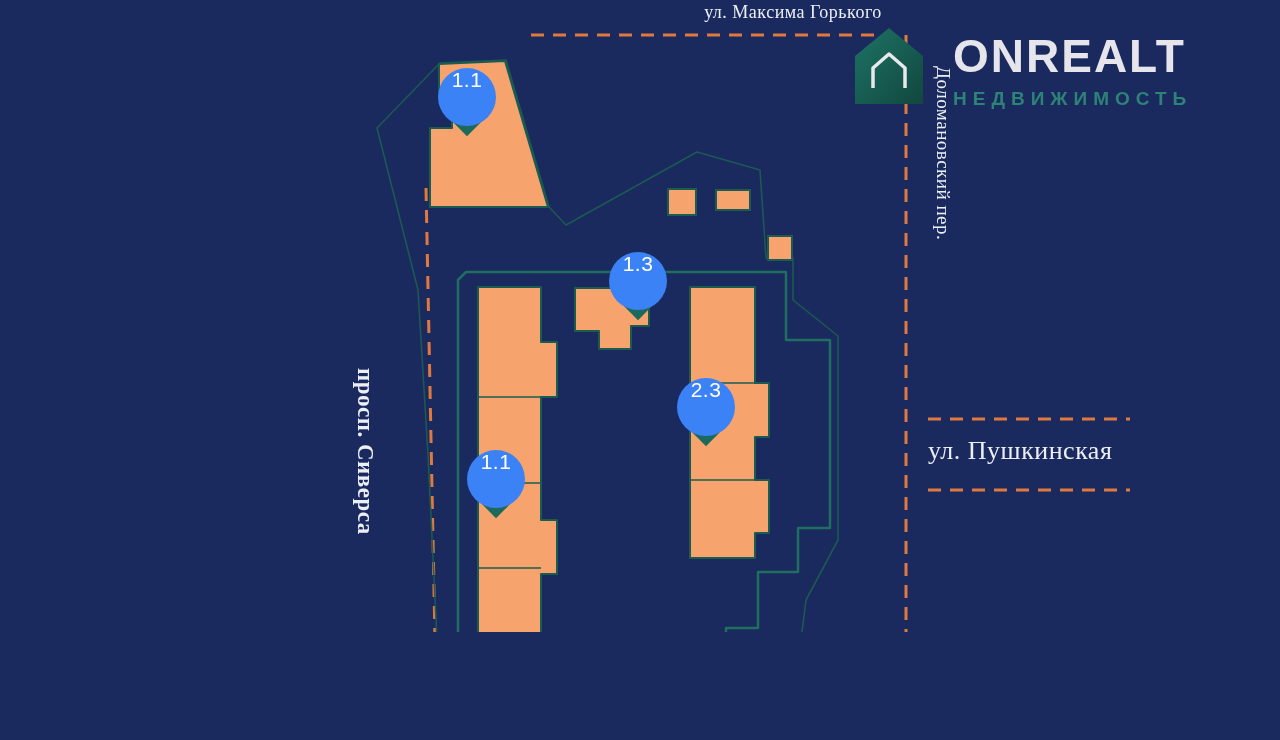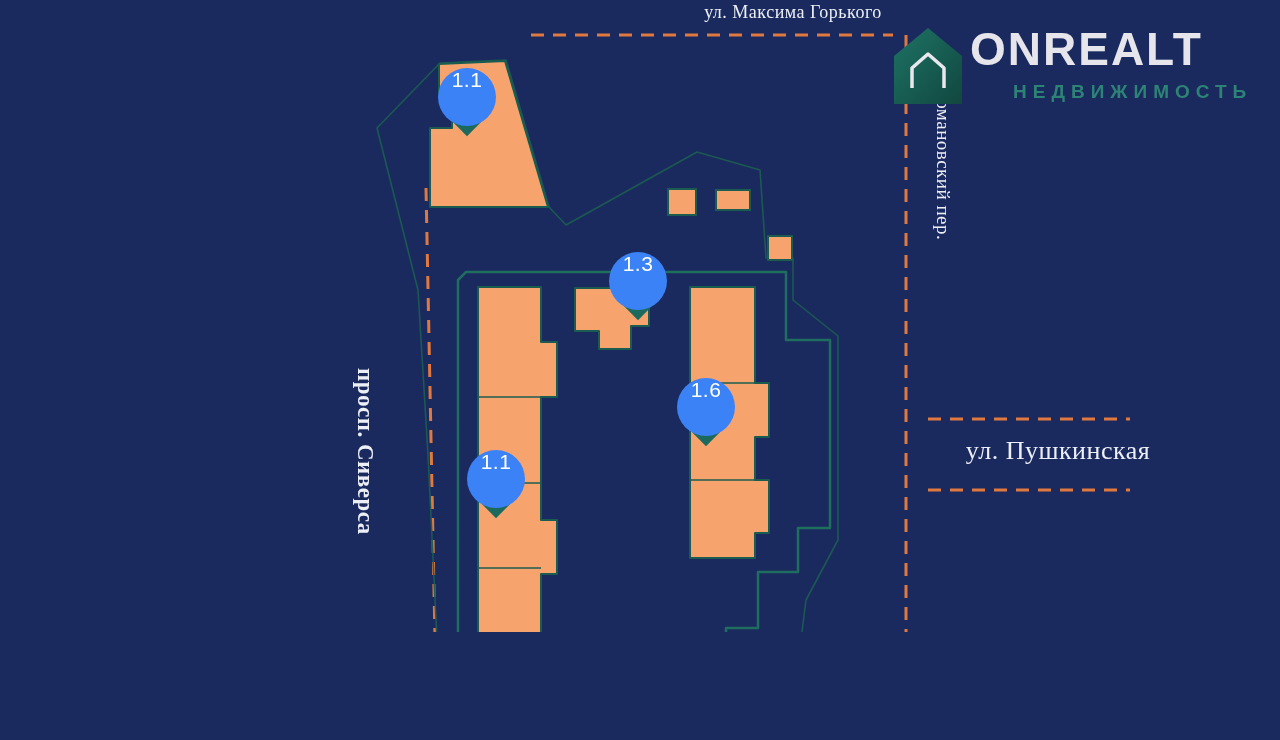--- a/index.html
+++ b/index.html
@@ -10,30 +10,30 @@
   .map-svg { position:absolute; left:0; top:0; }
 
   
   .street-label {
     position:absolute; color:#edeff6;
     font-family:"Liberation Serif", serif;
     letter-spacing:0.5px; white-space:nowrap; user-select:none;
   }
   .lbl-gorky        { left:637px; top:2px;  width:312px; text-align:center; font-size:18px; }
   .lbl-dolomanovsky { left:932px; top:66px; writing-mode:vertical-rl; font-size:19px; }
-  .lbl-pushkinskaya { left:956px; top:436px; width:204px; text-align:center; font-size:26px; }
+  .lbl-pushkinskaya { left:928px; top:436px; width:204px; text-align:left; font-size:26px; }
   .lbl-siversa      { left:352px; top:368px; writing-mode:vertical-rl; font-size:23px; font-weight:bold; }
 
   
-  .logo { position:absolute; left:892px; top:26px; display:flex; gap:6px; align-items:flex-start; cursor:pointer; }
+  .logo { position:absolute; left:853px; top:26px; display:flex; gap:28px; align-items:flex-end; cursor:pointer; }
   .logo-brand {
     font-size:46px; font-weight:bold; color:#e6e5eb; letter-spacing:2px; line-height:1;
   }
   .logo-sub {
-    margin-top:9px; font-size:19px; font-weight:bold; color:#2d8376; letter-spacing:6px;margin-left:43px;
+    margin-top:9px; font-size:19px; font-weight:bold; color:#2d8376; letter-spacing:6px;
   }
 
   
   .pin { position:absolute; width:58px; height:58px; cursor:pointer; }
   .pin-tail {
     position:absolute; left:19px; top:44px; width:20px; height:20px;
     background:#1c6a5e; transform:rotate(45deg);
   }
   .pin-circle {
     position:absolute; left:0; top:0; width:58px; height:58px; border-radius:50%;
@@ -122,21 +122,21 @@
   <div class="pin pin-22">
     <div class="pin-tail"></div>
     <div class="pin-circle">
       <span>1.3</span>
     </div>
   </div>
 
   <div class="pin pin-23">
     <div class="pin-tail"></div>
     <div class="pin-circle">
-      <span>1.6</span>
+      <span>2.3</span>
     </div>
   </div>
 
   <div class="pin pin-21">
     <div class="pin-tail"></div>
     <div class="pin-circle">
       <span>1.1</span>
     </div>
   </div>
 

